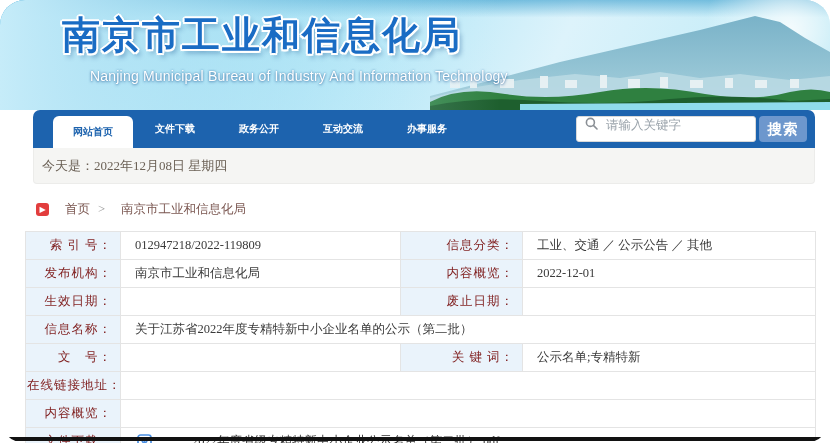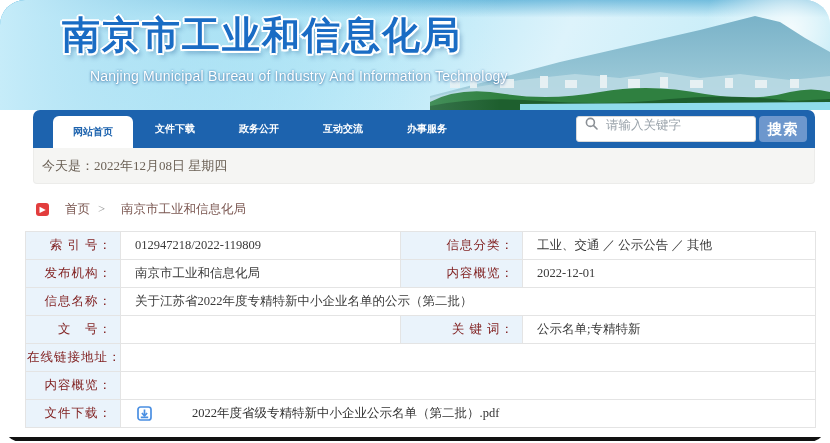--- a/index.html
+++ b/index.html
@@ -159,20 +159,26 @@
       <td class="lbl">信息分类：</td>
       <td class="val">工业、交通 ／ 公示公告 ／ 其他</td>
     </tr>
     <tr>
       <td class="lbl">发布机构：</td>
       <td class="val">南京市工业和信息化局</td>
       <td class="lbl">内容概览：</td>
       <td class="val">2022-12-01</td>
     </tr>
     <tr>
+      <td class="lbl">生效日期：</td>
+      <td class="val"></td>
+      <td class="lbl">废止日期：</td>
+      <td class="val"></td>
+    </tr>
+    <tr>
       <td class="lbl">信息名称：</td>
       <td class="val" colspan="3">关于江苏省2022年度专精特新中小企业名单的公示（第二批）</td>
     </tr>
     <tr>
       <td class="lbl">文　号：</td>
       <td class="val"></td>
       <td class="lbl">关 键 词：</td>
       <td class="val">公示名单;专精特新</td>
     </tr>
     <tr>

